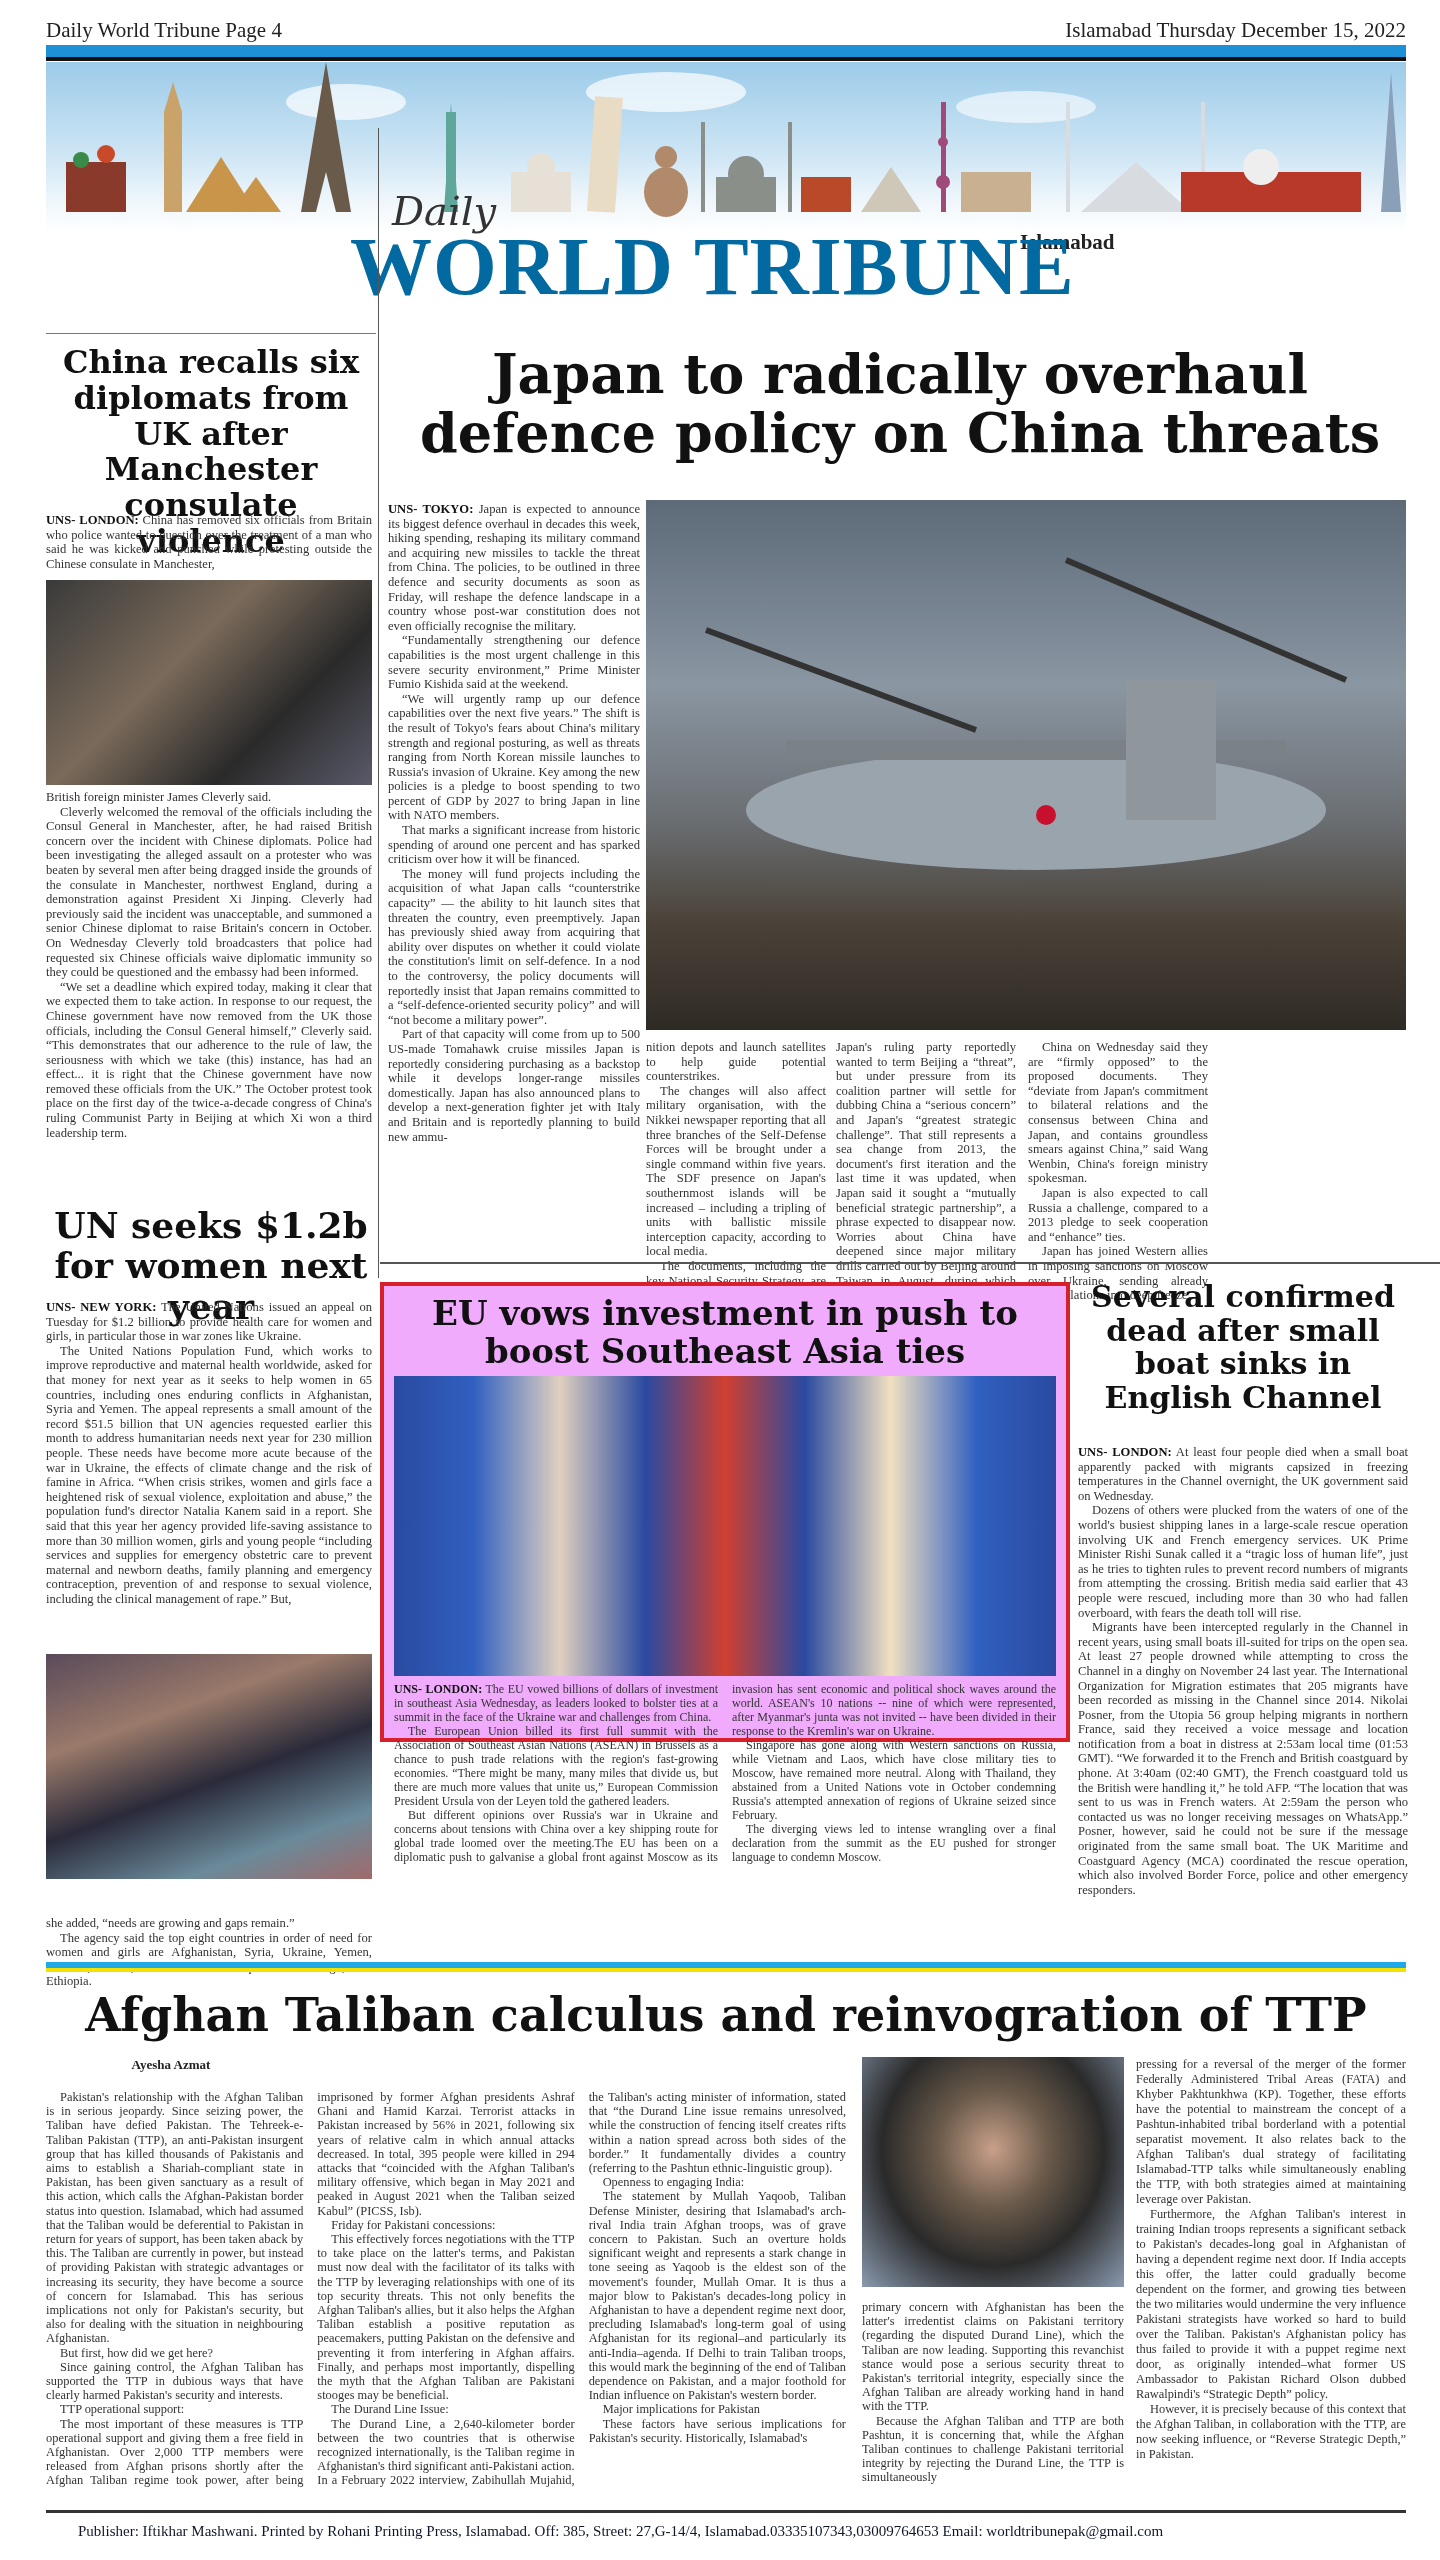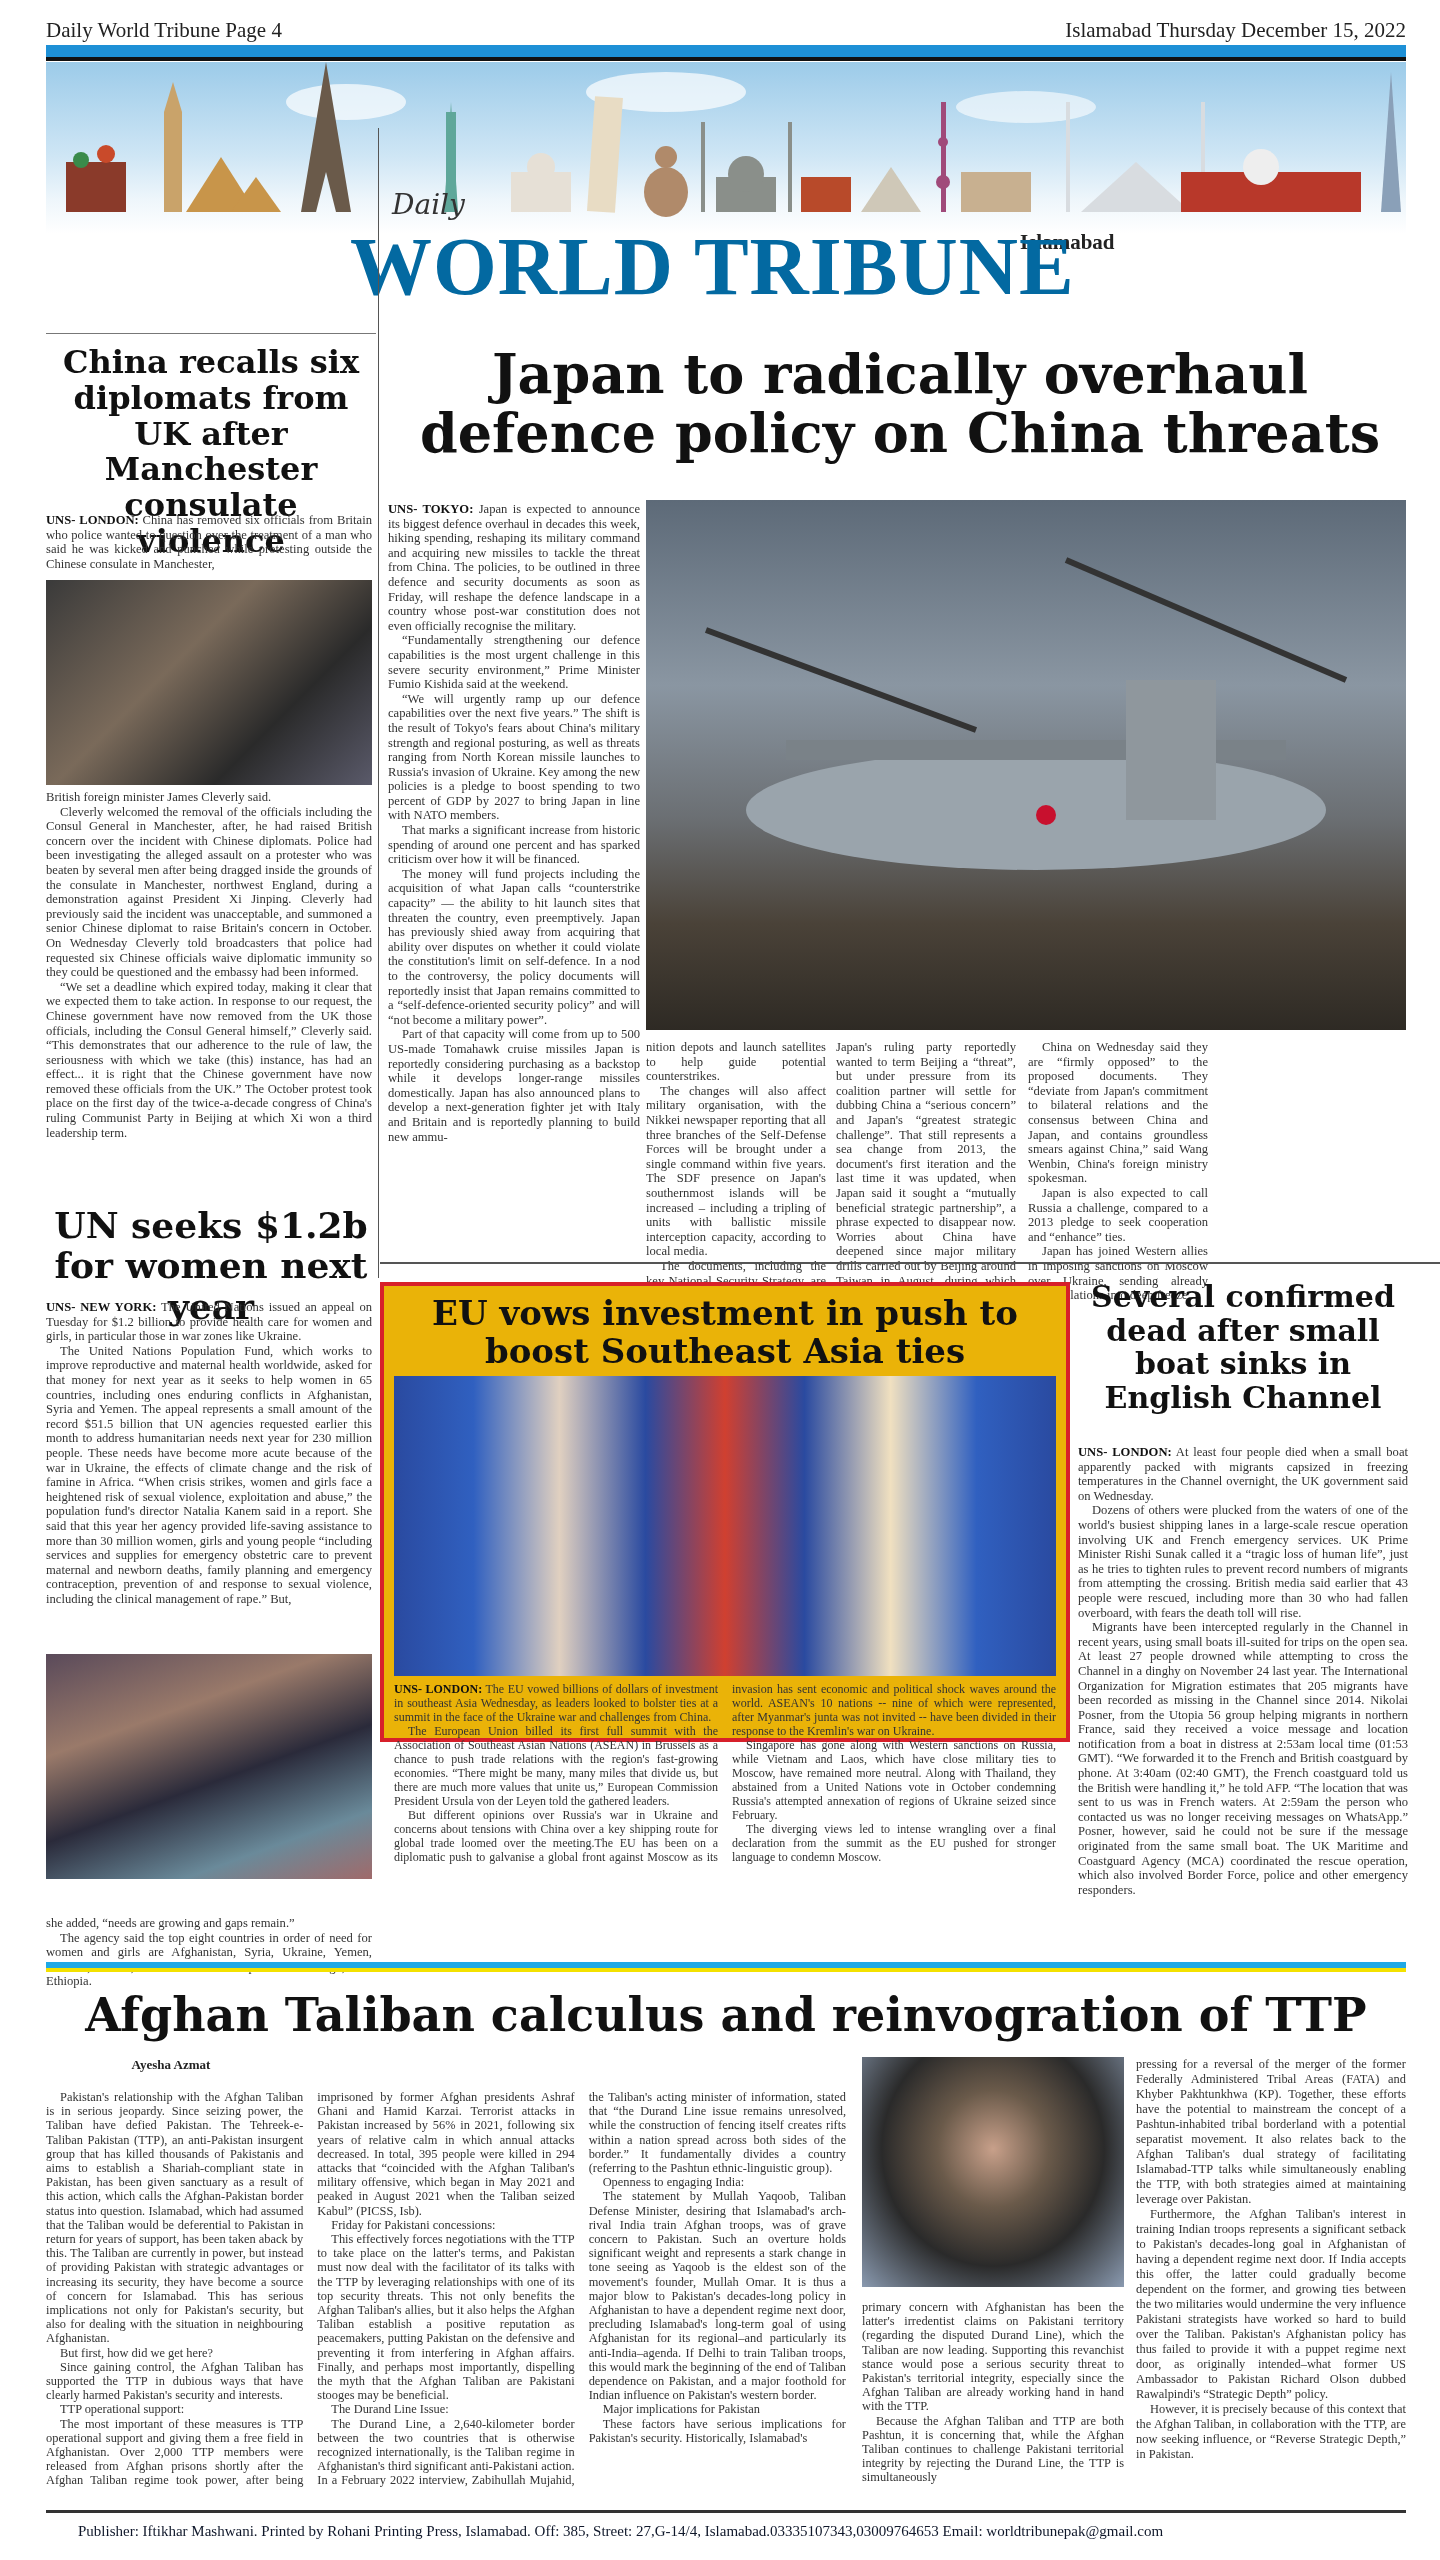--- a/index.html
+++ b/index.html
@@ -5,32 +5,32 @@
   * { box-sizing: border-box; margin: 0; padding: 0; }
   html, body { width: 1440px; height: 2560px; background: #fff; overflow: hidden; }
   body { font-family: "DejaVu Serif", serif; color: #222; position: relative; }
   .abs { position: absolute; }
   .topline { font-family: "Liberation Serif", serif; font-size: 21px; color: #222; top: 18px; }
   .bluebar { left: 46px; width: 1360px; top: 45px; height: 12px; background: #1e90d6; }
   .blackbar { left: 46px; width: 1360px; top: 57px; height: 4px; background: #111; }
   .banner { left: 46px; width: 1360px; top: 62px; height: 172px; overflow: hidden;
     background: linear-gradient(180deg, #9ccbe9 0%, #cfe6f5 55%, #eef6fb 80%, #ffffff 100%); }
   .banner svg { width: 100%; height: 100%; display: block; }
-  .daily-script { font-family: "DejaVu Serif", serif; font-style: italic; font-size: 28px; left: 392px; top: 188px; color: #333; }
+  .daily-script { font-family: "DejaVu Serif", serif; font-style: italic; font-size: 40px; left: 392px; top: 188px; color: #333; }
   .masthead { font-family: "Liberation Serif", serif; font-size: 82px; font-weight: bold; left: 350px; top: 226px; letter-spacing: 1px; color: #0369a1; line-height: 1; transform: scaleX(1.0); }
   .city-tag { font-family: "Liberation Serif", serif; font-weight: bold; font-size: 21px; left: 1020px; top: 230px; }
   .rule { background: #777; height: 2px; }
   .vrule { background: #555; width: 1px; }
   .hl { font-family: "DejaVu Serif", serif; font-weight: bold; color: #111; text-align: center; line-height: 1.12; }
   .body { font-family: "Liberation Serif", serif; font-size: 12.6px; line-height: 14.6px; text-align: justify; color: #333; }
   .body p { text-indent: 14px; }
   .body p.first { text-indent: 0; }
   .dateline { font-weight: bold; color: #111; }
   .photo { background: #666; overflow: hidden; }
-  .eu-box { left: 380px; top: 1282px; width: 690px; height: 460px; border: 4px solid #d7202a; background: #eab308; }
+  .eu-box { left: 380px; top: 1282px; width: 690px; height: 460px; border: 4px solid #d7202a; background: #f0abfc; }
   .yb { height: 6px; background: #1fa9e6; }
   .yy { height: 4px; background: #f3e100; }
   .footer { font-family: "Liberation Serif", serif; font-size: 15px; color: #0f172a; left: 78px; top: 2523px; }
   .cols3 { column-count: 3; column-gap: 14px; }
   .cols2 { column-count: 2; column-gap: 14px; }
 </style>
 </head>
 <body>
 
 <div class="abs topline" style="left:46px;">Daily World Tribune Page 4</div>

